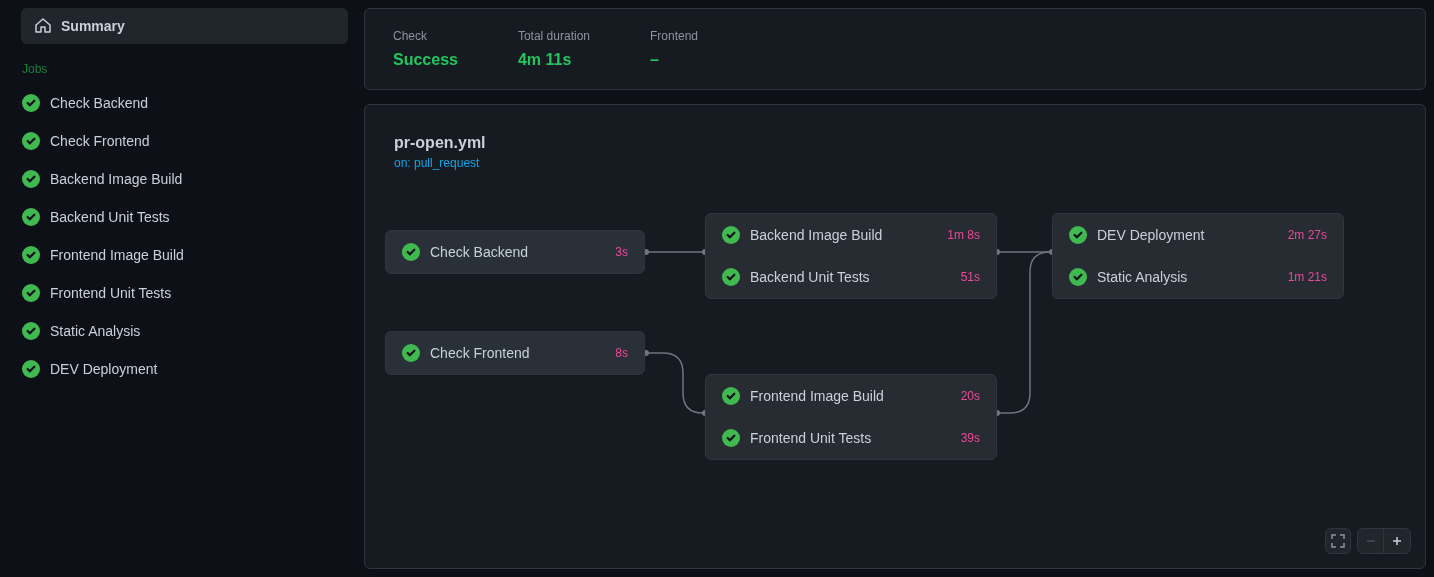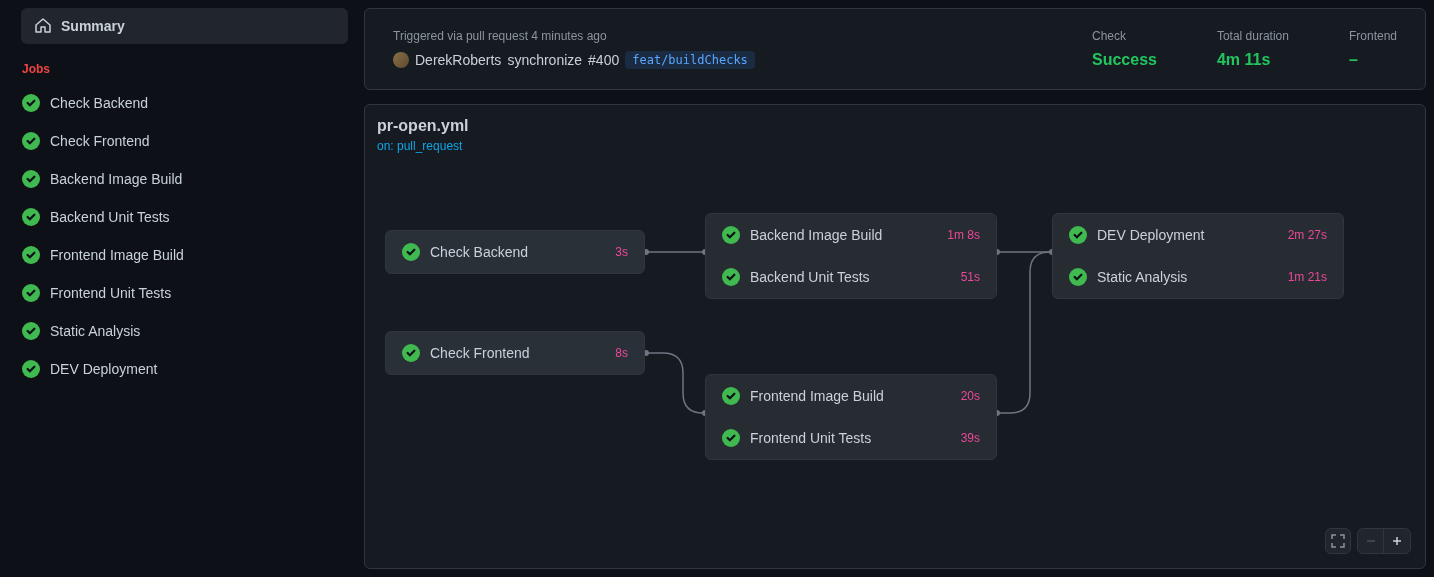--- a/index.html
+++ b/index.html
@@ -30,22 +30,22 @@
       background: #21262d;
       border-radius: 6px;
       font-weight: 600;
       font-size: 14px;
       cursor: pointer;
       margin-left: 13px;
     }
     .jobs-label {
       padding: 18px 14px 8px 14px;
       font-size: 12px;
-      font-weight: 700;
-      color: #ef4444;
+      font-weight: 400;
+      color: #15803d;
     }
     .job-item {
       display: flex;
       align-items: center;
       gap: 10px;
       padding: 10px 14px;
       cursor: pointer;
       border-radius: 6px;
     }
     .check-icon {
@@ -100,21 +100,21 @@
       border-radius: 4px;
       font-size: 12px;
       font-family: ui-monospace, SFMono-Regular, monospace;
     }
     .graph-panel {
       background: #161b22;
       border: 1px solid #30363d;
       border-radius: 6px;
       flex: 1;
       position: relative;
-      padding: 12px;
+      padding: 29px;
       overflow: hidden;
     }
     .workflow-title {
       font-size: 16px;
       font-weight: 600;
       color: #c9d1d9;
     }
     .workflow-sub {
       font-size: 12px;
       color: #0ea5e9;
@@ -281,30 +281,20 @@
     <svg class="check-icon" viewBox="0 0 16 16">
         <circle cx="8" cy="8" r="8" fill="#3fb950"></circle>
         <path d="M5 8l2 2 4-4" stroke="#0d1117" stroke-width="2" fill="none" stroke-linecap="round"></path>
       </svg>
     <span>DEV Deployment</span>
   </div>
 </div>
 
 <div class="main">
   <div class="header-panel">
-    <div class="trigger-block">
-      <div class="meta-label">Triggered via pull request 4 minutes ago</div>
-      <div class="trigger-line">
-        <div class="avatar"></div>
-        <span>DerekRoberts</span>
-        <span>synchronize</span>
-        <span>#400</span>
-        <span class="branch-tag">feat/buildChecks</span>
-      </div>
-    </div>
     <div>
       <div class="meta-label">Check</div>
       <div class="meta-value">Success</div>
     </div>
     <div>
       <div class="meta-label">Total duration</div>
       <div class="meta-value">4m 11s</div>
     </div>
     <div>
       <div class="meta-label">Frontend</div>

